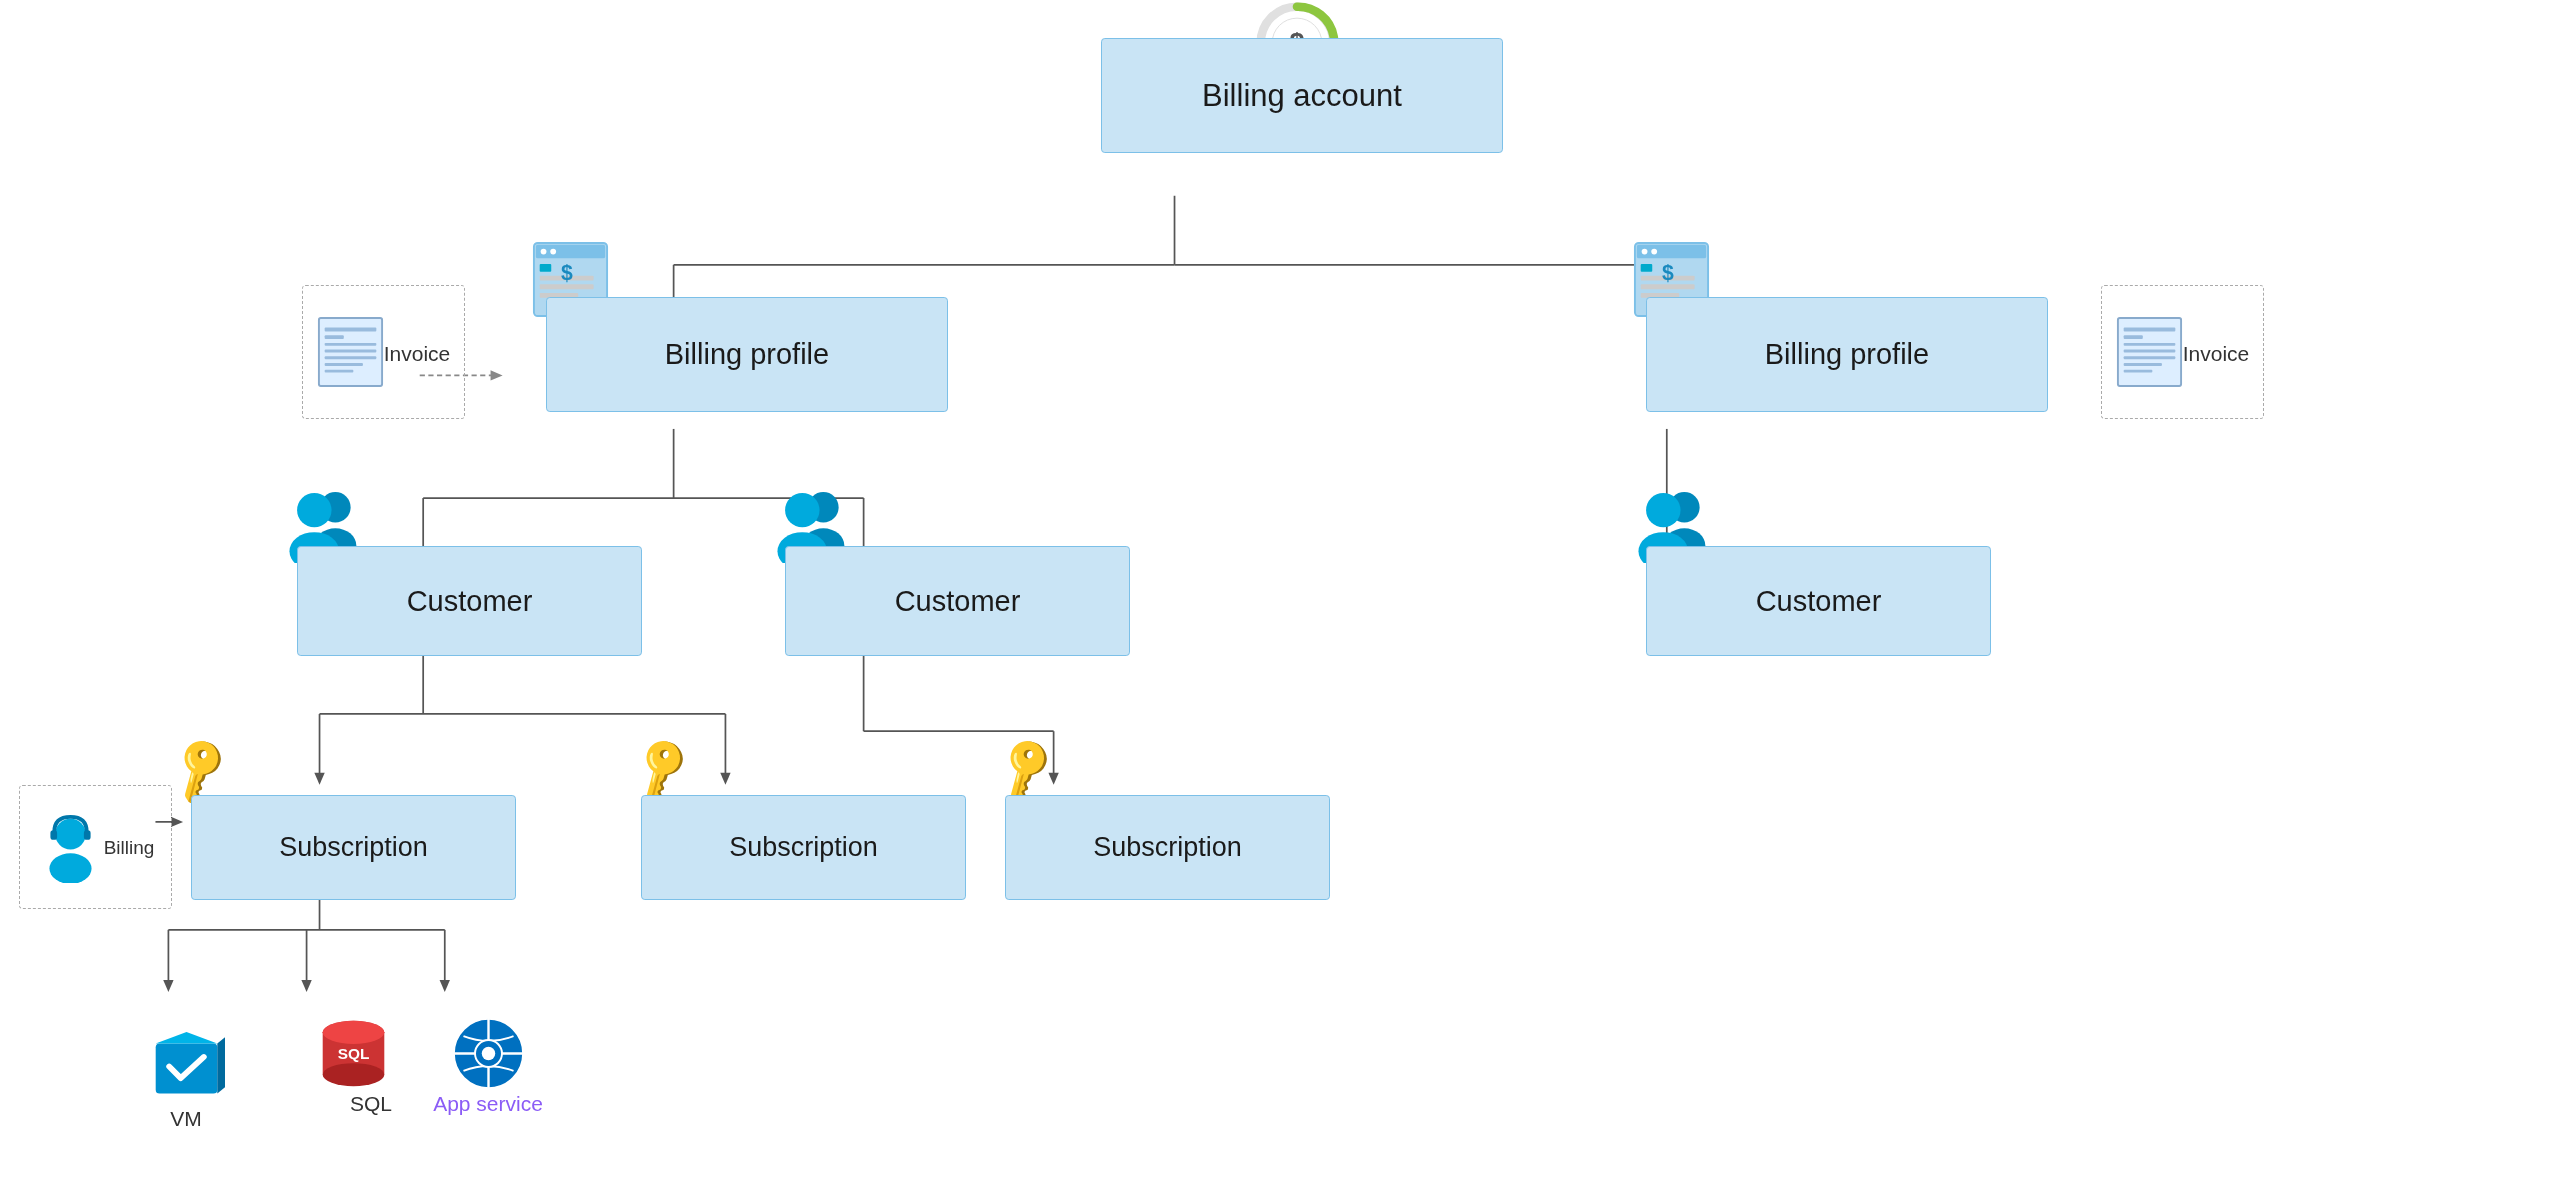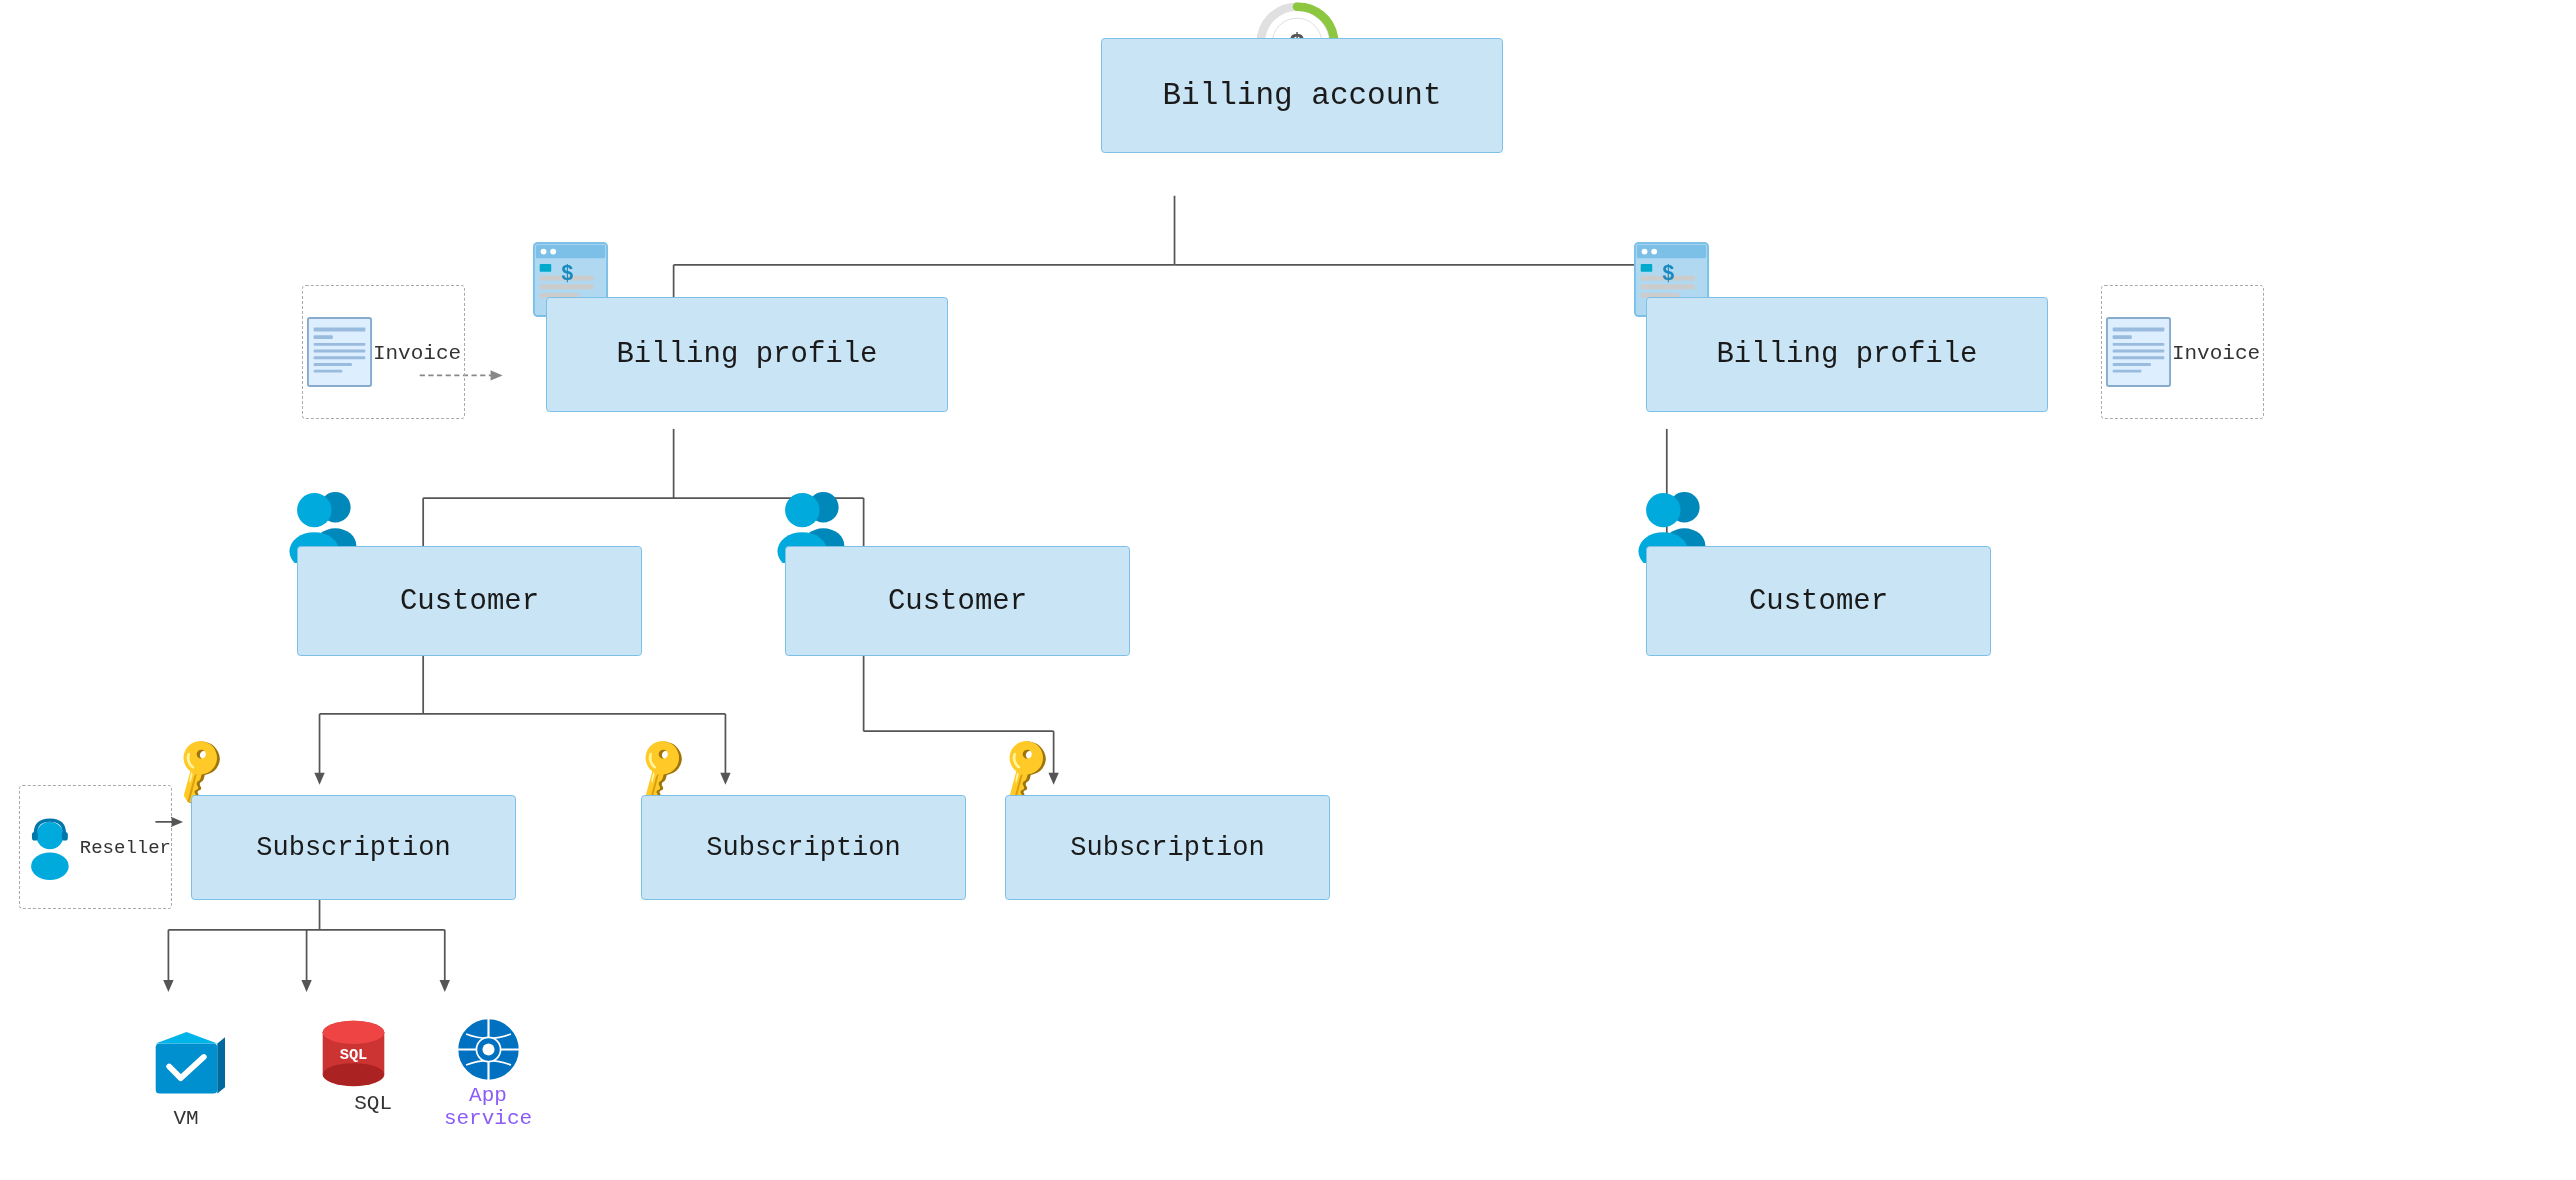--- a/index.html
+++ b/index.html
@@ -9,21 +9,20 @@
       width: 2576px;
       height: 1180px;
       overflow: hidden;
       position: relative;
     }
 
     .diagram-container {
       position: relative;
       width: 2324px;
       height: 1180px;
-      font-family: Liberation Mono, monospace;
     }
 
     
     .lines-svg {
       position: absolute;
       top: 0; left: 0;
       width: 100%; height: 100%;
       pointer-events: none;
     }
 
@@ -354,21 +353,21 @@
   <div style="position:absolute;left:19px;top:785px;width:153px;height:124px;" class="node-dashed">
     <svg width="67" height="72" viewBox="0 0 70 75">
 
       <circle cx="35" cy="24" r="16" fill="#00aadd"></circle>
       <ellipse cx="35" cy="60" rx="22" ry="16" fill="#00aadd"></ellipse>
 
       <path d="M18 22 Q18 6 35 6 Q52 6 52 22" fill="none" stroke="#0077aa" stroke-width="4"></path>
       <rect x="14" y="20" width="7" height="10" rx="3" fill="#0077aa"></rect>
       <rect x="49" y="20" width="7" height="10" rx="3" fill="#0077aa"></rect>
     </svg>
-    <span style="font-size:19px;color:#333;margin-top:1.9px;">Reseller</span>
+    <span style="font-size:19px;color:#333;margin-top:1.9px;">Billing</span>
   </div>
 
   <div style="position:absolute;left:124px;top:1030px;width:124px;height:115px;display:flex;flex-direction:column;align-items:center;justify-content:flex-start;">
     <svg width="77" height="77" viewBox="0 0 80 80">
 
       <rect x="8" y="14" width="64" height="52" rx="4" fill="#0090d0"></rect>
       <polygon points="8,14 40,2 72,14" fill="#00b4e8"></polygon>
       <polygon points="72,14 72,66 82,58 82,6" fill="#006a9e"></polygon>
 
       <path d="M22 38 L34 50 L58 28" fill="none" stroke="white" stroke-width="6" stroke-linecap="round" stroke-linejoin="round"></path>

